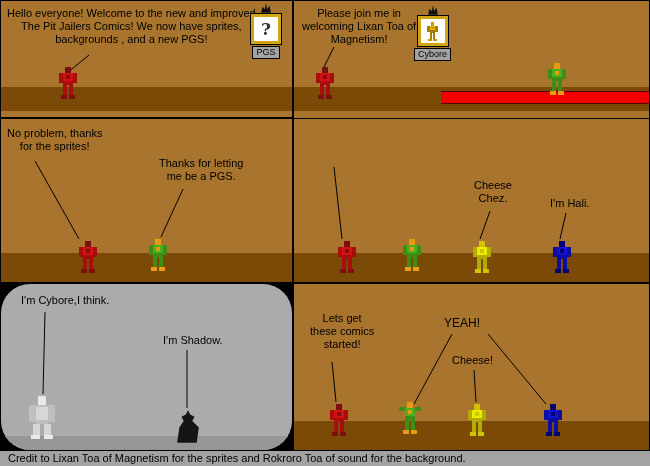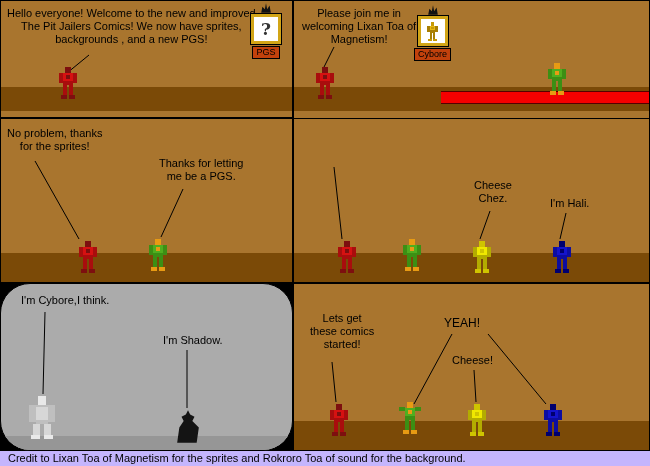--- a/index.html
+++ b/index.html
@@ -22,25 +22,25 @@
 
   .sprite { position:absolute; display:block; line-height:0; }
   .sprite svg { display:block; }
 
   .carpet { position:absolute; background:var(--carpet-red); border-top:1px solid #550000; border-bottom:1px solid #550000; }
 
   .frame { position:absolute; display:flex; flex-direction:column; align-items:center; }
   .frame-box { width:30px; height:30px; background:#fff; border:3px solid var(--frame-gold);
                outline:1px solid #000; display:flex; align-items:center; justify-content:center; }
   .frame-q { font-family:"DejaVu Serif", serif; font-weight:bold; font-size:17px; color:#333; }
-  .frame-label { margin-top:2px; background:#c2410c; border:1px solid #000;
+  .frame-label { margin-top:2px; background:#a3a3a3; border:1px solid #000;
                  font-size:9px; line-height:11px; padding:0 3px; white-space:nowrap; }
   .topper { display:block; margin-bottom:1px; }
 
-  #caption { height:15px; background:#c4b5fd; font-size:11px; line-height:15px; padding-left:8px; }
+  #caption { height:15px; background:#a3a3a3; font-size:11px; line-height:15px; padding-left:8px; }
 </style>
 </head>
 <body>
 
 <svg width="0" height="0" style="position:absolute" aria-hidden="true">
   <defs>
     <g id="fig" shape-rendering="crispEdges">
       <rect x="4" y="0" width="3" height="3" fill="var(--h)"></rect>
       <rect x="3" y="3" width="5" height="4" fill="var(--t)"></rect>
       <rect x="4.5" y="3.8" width="2" height="2" fill="var(--h)"></rect>

